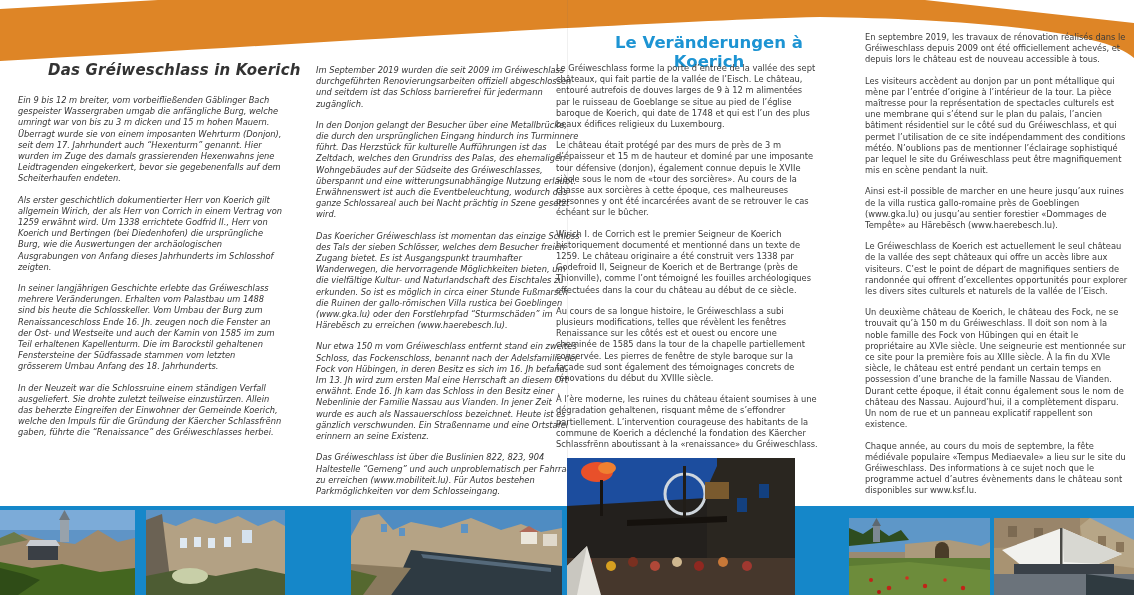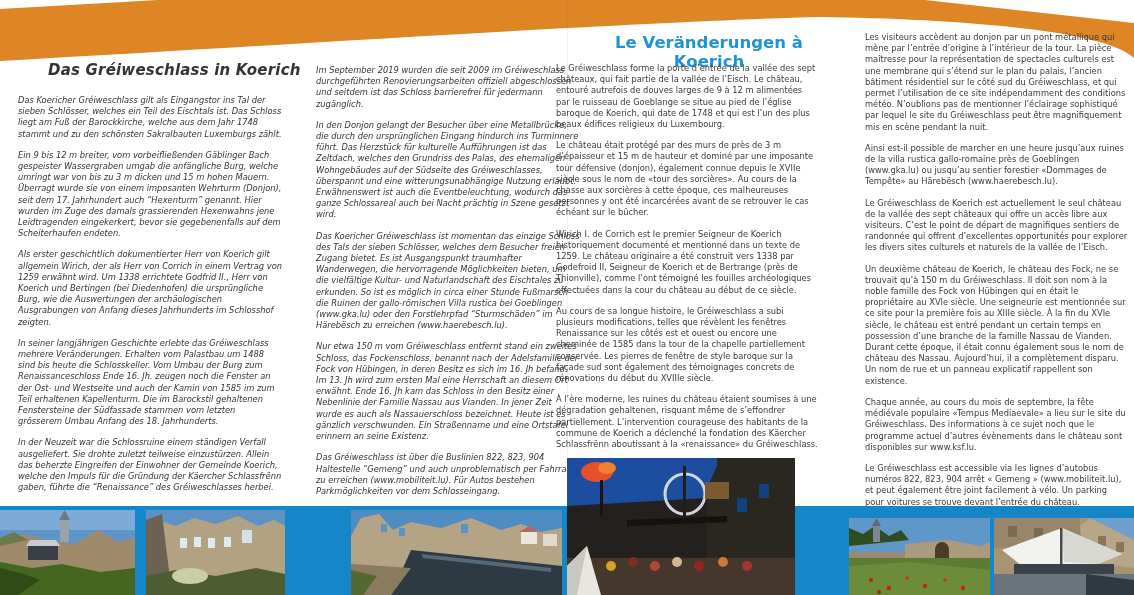--- a/index.html
+++ b/index.html
@@ -32,21 +32,20 @@
 <svg class="swoosh" viewBox="0 0 1134 70" preserveAspectRatio="none">
   <path d="M0,9 L158,0 L925,0 L1134,23 L1134,58 C1105,30 960,19 820,17 C650,21 300,44 0,61 Z" fill="#de8526"></path>
 </svg>
 
 <div class="fold"></div>
 
 <div class="h-de de">Das Gréiweschlass in Koerich</div>
 <div class="h-fr">Le Veränderungen à Koerich</div>
 
 <div class="col c1 de">
-  <p>Das Koericher Gréiweschlass gilt als Eingangstor ins Tal der sieben Schlösser, welches ein Teil des Eischtals ist. Das Schloss liegt am Fuß der Barockkirche, welche aus dem Jahr 1748 stammt und zu den schönsten Sakralbauten Luxemburgs zählt.</p>
   <p>Ein 9 bis 12 m breiter, vom vorbeifließenden Gäblinger Bach gespeister Wassergraben umgab die anfängliche Burg, welche umringt war von bis zu 3 m dicken und 15 m hohen Mauern. Überragt wurde sie von einem imposanten Wehrturm (Donjon), seit dem 17. Jahrhundert auch “Hexenturm” genannt. Hier wurden im Zuge des damals grassierenden Hexenwahns jene Leidtragenden eingekerkert, bevor sie gegebenenfalls auf dem Scheiterhaufen endeten.</p>
   <p>Als erster geschichtlich dokumentierter Herr von Koerich gilt allgemein Wirich, der als Herr von Corrich in einem Vertrag von 1259 erwähnt wird. Um 1338 errichtete Godfrid II., Herr von Koerich und Bertingen (bei Diedenhofen) die ursprüngliche Burg, wie die Auswertungen der archäologischen Ausgrabungen von Anfang dieses Jahrhunderts im Schlosshof zeigten.</p>
   <p>In seiner langjährigen Geschichte erlebte das Gréiweschlass mehrere Veränderungen. Erhalten vom Palastbau um 1488 sind bis heute die Schlosskeller. Vom Umbau der Burg zum Renaissanceschloss Ende 16. Jh. zeugen noch die Fenster an der Ost- und Westseite und auch der Kamin von 1585 im zum Teil erhaltenen Kapellenturm. Die im Barockstil gehaltenen Fenstersteine der Südfassade stammen vom letzten grösserem Umbau Anfang des 18. Jahrhunderts.</p>
   <p>In der Neuzeit war die Schlossruine einem ständigen Verfall ausgeliefert. Sie drohte zuletzt teilweise einzustürzen. Allein das beherzte Eingreifen der Einwohner der Gemeinde Koerich, welche den Impuls für die Gründung der Käercher Schlassfrënn gaben, führte die “Renaissance” des Gréiweschlasses herbei.</p>
 </div>
 
 <div class="col c2 de">
   <p>Im September 2019 wurden die seit 2009 im Gréiweschlass durchgeführten Renovierungsarbeiten offiziell abgeschlossen und seitdem ist das Schloss barrierefrei für jedermann zugänglich.</p>
   <p>In den Donjon gelangt der Besucher über eine Metallbrücke, die durch den ursprünglichen Eingang hindurch ins Turminnere führt. Das Herzstück für kulturelle Aufführungen ist das Zeltdach, welches den Grundriss des Palas, des ehemaligen Wohngebäudes auf der Südseite des Gréiweschlasses, überspannt und eine witterungsunabhängige Nutzung erlaubt. Erwähnenswert ist auch die Eventbeleuchtung, wodurch das ganze Schlossareal auch bei Nacht prächtig in Szene gesetzt wird.</p>
   <p>Das Koericher Gréiweschlass ist momentan das einzige Schloss des Tals der sieben Schlösser, welches dem Besucher freien Zugang bietet. Es ist Ausgangspunkt traumhafter Wanderwegen, die hervorragende Möglichkeiten bieten, um die vielfältige Kultur- und Naturlandschaft des Eischtales zu erkunden. So ist es möglich in circa einer Stunde Fußmarsch die Ruinen der gallo-römischen Villa rustica bei Goeblingen (www.gka.lu) oder den Forstlehrpfad “Sturmschäden” im Härebësch zu erreichen (www.haerebesch.lu).</p>
@@ -56,20 +55,21 @@
 
 <div class="col c3">
   <p>Le Gréiweschlass forme la porte d’entrée de la vallée des sept châteaux, qui fait partie de la vallée de l’Eisch. Le château, entouré autrefois de douves larges de 9 à 12 m alimentées par le ruisseau de Goeblange se situe au pied de l’église baroque de Koerich, qui date de 1748 et qui est l’un des plus beaux édifices religieux du Luxembourg.</p>
   <p>Le château était protégé par des murs de près de 3 m d’épaisseur et 15 m de hauteur et dominé par une imposante tour défensive (donjon), également connue depuis le XVIIe siècle sous le nom de «tour des sorcières». Au cours de la chasse aux sorcières à cette époque, ces malheureuses personnes y ont été incarcérées avant de se retrouver le cas échéant sur le bûcher.</p>
   <p>Wirich I. de Corrich est le premier Seigneur de Koerich historiquement documenté et mentionné dans un texte de 1259. Le château originaire a été construit vers 1338 par Godefroid II, Seigneur de Koerich et de Bertrange (près de Thionville), comme l’ont témoigné les fouilles archéologiques effectuées dans la cour du château au début de ce siècle.</p>
   <p>Au cours de sa longue histoire, le Gréiweschlass a subi plusieurs modifications, telles que révèlent les fenêtres Renaissance sur les côtés est et ouest ou encore une cheminée de 1585 dans la tour de la chapelle partiellement conservée. Les pierres de fenêtre de style baroque sur la façade sud sont également des témoignages concrets de rénovations du début du XVIIIe siècle.</p>
   <p>À l’ère moderne, les ruines du château étaient soumises à une dégradation gehaltenen, risquant même de s’effondrer partiellement. L’intervention courageuse des habitants de la commune de Koerich a déclenché la fondation des Käercher Schlassfrënn aboutissant à la «renaissance» du Gréiweschlass.</p>
 </div>
 
 <div class="col c4">
+  <p>En septembre 2019, les travaux de rénovation réalisés dans le Gréiweschlass depuis 2009 ont été officiellement achevés, et depuis lors le château est de nouveau accessible à tous.</p>
   <p>Les visiteurs accèdent au donjon par un pont métallique qui mène par l’entrée d’origine à l’intérieur de la tour. La pièce maîtresse pour la représentation de spectacles culturels est une membrane qui s’étend sur le plan du palais, l’ancien bâtiment résidentiel sur le côté sud du Gréiweschlass, et qui permet l’utilisation de ce site indépendamment des conditions météo. N’oublions pas de mentionner l’éclairage sophistiqué par lequel le site du Gréiweschlass peut être magnifiquement mis en scène pendant la nuit.</p>
   <p>Ainsi est-il possible de marcher en une heure jusqu’aux ruines de la villa rustica gallo-romaine près de Goeblingen (www.gka.lu) ou jusqu’au sentier forestier «Dommages de Tempête» au Härebësch (www.haerebesch.lu).</p>
   <p>Le Gréiweschlass de Koerich est actuellement le seul château de la vallée des sept châteaux qui offre un accès libre aux visiteurs. C’est le point de départ de magnifiques sentiers de randonnée qui offrent d’excellentes opportunités pour explorer les divers sites culturels et naturels de la vallée de l’Eisch.</p>
   <p>Un deuxième château de Koerich, le château des Fock, ne se trouvait qu’à 150 m du Gréiweschlass. Il doit son nom à la noble famille des Fock von Hübingen qui en était le propriétaire au XVIe siècle. Une seigneurie est mentionnée sur ce site pour la première fois au XIIIe siècle. À la fin du XVIe siècle, le château est entré pendant un certain temps en possession d’une branche de la famille Nassau de Vianden. Durant cette époque, il était connu également sous le nom de château des Nassau. Aujourd’hui, il a complètement disparu. Un nom de rue et un panneau explicatif rappellent son existence.</p>
   <p>Chaque année, au cours du mois de septembre, la fête médiévale populaire «Tempus Mediaevale» a lieu sur le site du Gréiweschlass. Des informations à ce sujet noch que le programme actuel d’autres évènements dans le château sont disponibles sur www.ksf.lu.</p>
   <p>Le Gréiweschlass est accessible via les lignes d’autobus numéros 822, 823, 904 arrêt « Gemeng » (www.mobiliteit.lu), et peut également être joint facilement à vélo. Un parking pour voitures se trouve devant l’entrée du château.</p>
 </div>
 
 <div class="bluestrip"></div>
 

